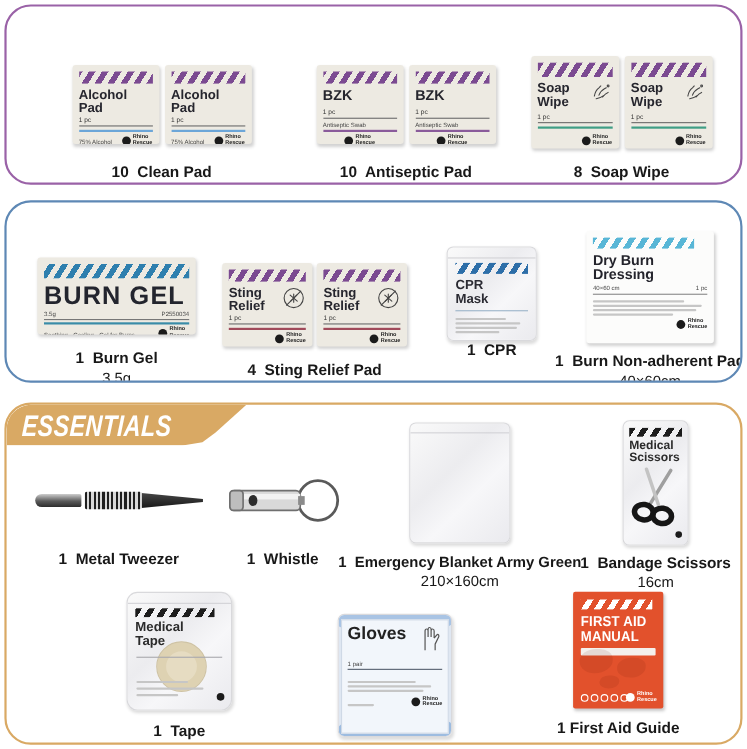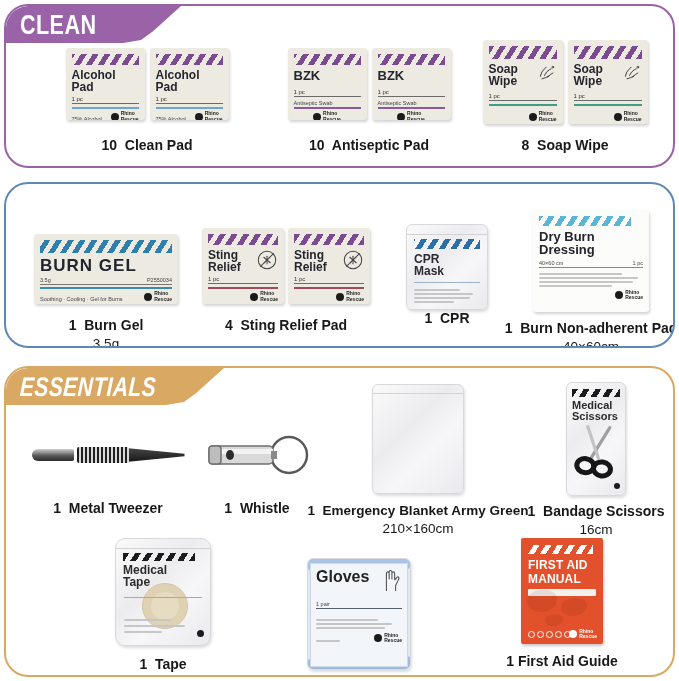--- a/index.html
+++ b/index.html
@@ -17,21 +17,21 @@
             clip-path: polygon(0 0, 100% 0, calc(100% - 28px) 68%, calc(100% - 40px) 92%, calc(100% - 58px) 100%, 0 100%); }
   .banner .btxt { position:absolute; left:14px; top:4px; color:#fff; font-weight:bold; font-size:27px; letter-spacing:.5px;
                   transform:scaleX(.8); transform-origin:left center; white-space:nowrap; }
   #banner-clean { width:175px; background:#9a62a7; }
   #banner-treat { width:168px; background:#5e88b5; }
   #banner-ess   { width:218px; background:#d9a964; }
   #banner-ess .btxt { font-style:italic; transform:scaleX(.78) skewX(-4deg); }
 
   
   .group { position:absolute; display:flex; flex-direction:column; align-items:center; }
-  .prow { display:flex; gap:5px; }
+  .prow { display:flex; gap:5px;margin-top:11px; }
   .cap  { font-weight:bold; font-size:14px; color:#181818; text-align:center; white-space:pre; line-height:1.25; }
   .cap2 { font-weight:normal; font-size:13.5px; color:#181818; text-align:center; white-space:pre; margin-top:1px; }
 
   
   .pkt { position:relative; background:#edeae2; border-radius:3px; box-shadow:1px 2px 3px rgba(0,0,0,.18); padding:6px 6px 4px; overflow:hidden; }
   .stripes { height:11px; background-color:transparent; margin-bottom:4px;
              background-image:repeating-linear-gradient(-58deg, var(--sc,#7b4a91) 0 5px, transparent 5px 10px); }
   .p-title  { font-weight:bold; color:#26262e; line-height:1.02; }
   .pc-row   { font-size:6px; color:#333; border-bottom:1px solid #6b6b6b; padding-bottom:1px; margin-top:3px; }
   .rule     { height:2px; margin-top:3px; }
@@ -54,21 +54,21 @@
   .toolbox { display:flex; align-items:center; justify-content:center; }
 
   
   .tweezer { display:flex; align-items:center; height:18px; }
   .tw-a { width:42px; height:12px; background:linear-gradient(180deg,#cfcfcf,#5a5a5a 55%,#2c2c2c); border-radius:7px 2px 2px 7px; }
   .tw-gap { width:3px; }
   .tw-b { width:52px; height:16px; background:repeating-linear-gradient(90deg,#1f1f1f 0 2px,#d8d8d8 2px 4px); border-radius:2px; }
   .tw-c { width:56px; height:16px; background:linear-gradient(180deg,#4a4a4a,#141414); clip-path:polygon(0 8%, 0 92%, 100% 58%, 100% 42%); }
 
   
-  .t11{font-size:11px;} .t12{font-size:12px;} .t13{font-size:13px;} .t17{font-size:17px;}
+  .t11{font-size:11px;} .t12{font-size:12px;} .t13{font-size:13px;} .t17{font-size:23px;}
 
   
   .glove-bg { position:absolute; inset:0; background:#dfe7f2; }
   .glove-blob-t { position:absolute; left:0; right:0; top:0; height:14px; background:#a9c4e4; border-radius:0 0 40% 30%; }
   .glove-blob-b { position:absolute; left:0; right:0; bottom:0; height:16px; background:#9dbce0; border-radius:50% 30% 0 0; }
   .glove-panel { position:relative; background:#f2f6fb; border:1px solid #cfd9e6; margin:4px 2px; padding:5px 5px 4px; }
 
   
   .manual { position:relative; background:#e2512c; border-radius:2px; box-shadow:1px 2px 3px rgba(0,0,0,.22); padding:7px 7px 5px; overflow:hidden; color:#fff; }
   .manual .stripes { background-image:repeating-linear-gradient(-58deg, #fff 0 5px, transparent 5px 10px); }
@@ -78,23 +78,20 @@
   .micon { width:7px; height:7px; border:1px solid #fff; border-radius:50%; }
 
   svg { display:block; }
 </style>
 </head>
 <body>
 
 <div id="stage">
 
   <div class="section" id="sec-clean">
-    <div class="banner" id="banner-clean">
-      <div class="btxt">CLEAN</div>
-    </div>
 
     <div class="group" style="left:56px; top:42px; width:170px;">
       <div class="prow">
         <div class="pkt" style="width:79px;height:72px;">
           <div class="stripes" style="--sc:#7b4a91;"></div>
           <div class="p-title t12"><span>Alcohol</span><br><span>Pad</span></div>
           <div class="pc-row">1 pc</div>
           <div class="rule" style="background:#6ca6d8;"></div>
           <div class="sub-row">
             <span class="tiny">75% Alcohol</span>

